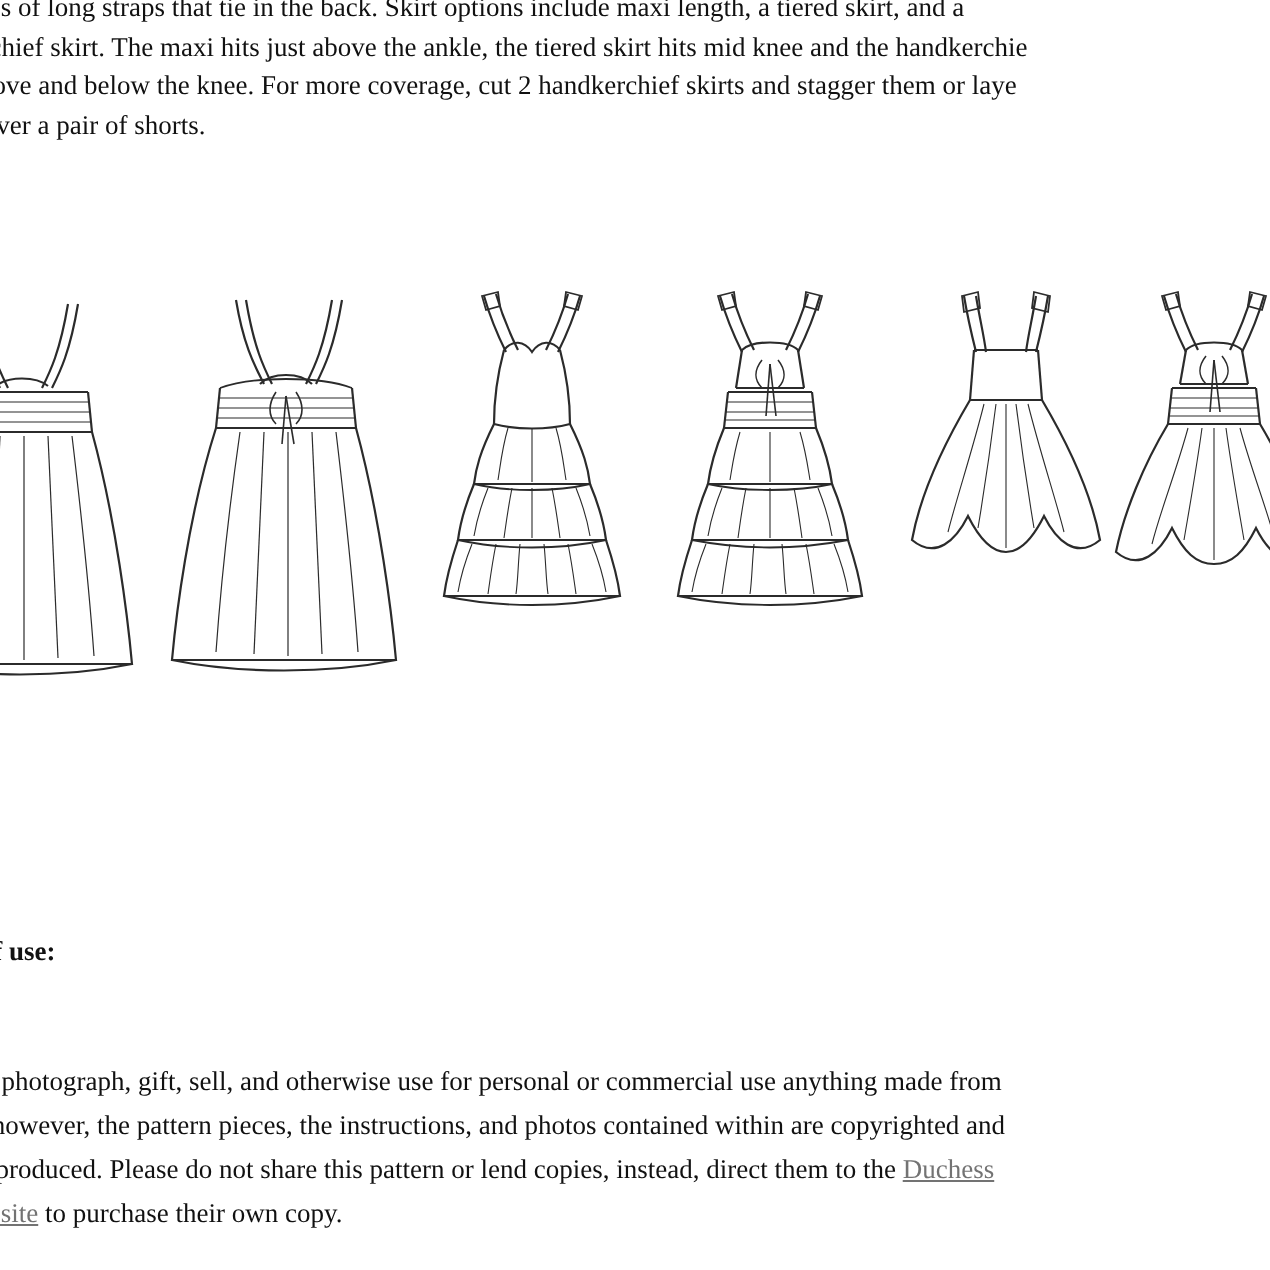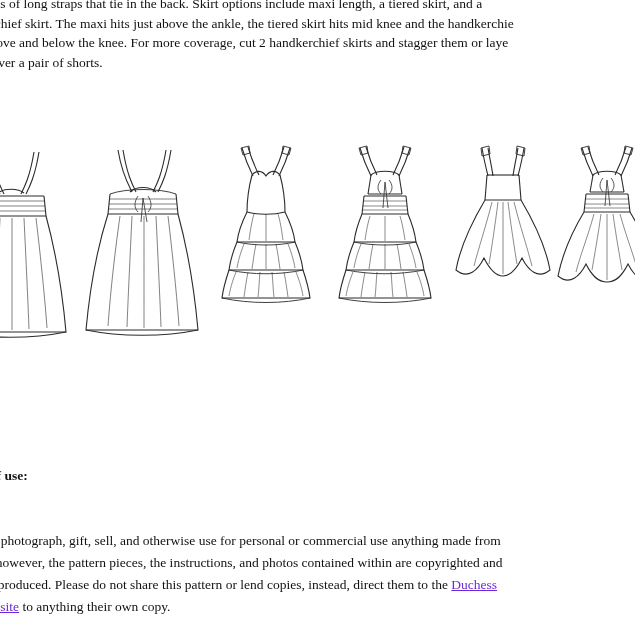--- a/index.html
+++ b/index.html
@@ -69,21 +69,21 @@
     top: 530px;
     width: 700px;
     font-size: 13.5px;
     line-height: 22px;
   }
   .terms-body p {
     margin: 0;
     white-space: nowrap;
   }
   .link {
-    color: #6d28d9;
+    color: #737373;
   }
 </style>
 </head>
 <body>
 
 <div class="page">
 
   <div class="top-text">
     <p>d straps of long straps that tie in the back.  Skirt options include maxi length, a tiered skirt, and a</p>
     <p class="wrapline">ndkerchief skirt.  The maxi hits just above the ankle, the tiered skirt hits mid knee and the handkerchie</p>
@@ -310,16 +310,16 @@
       </svg>
     </div>
   </div>
 
   <div class="terms-heading">rms of use:</div>
 
   <div class="terms-body">
     <p>u may photograph, gift, sell, and otherwise use for personal or commercial use anything made from</p>
     <p>ttern; however, the pattern pieces, the instructions, and photos contained within are copyrighted and</p>
     <p><span>t be reproduced.   Please do not share this pattern or lend copies, instead, direct them to the </span><a class="link" href="#">Duchess</a></p>
-    <p><a class="link" href="#">re website</a><span> to anything their own copy.</span></p>
+    <p><a class="link" href="#">re website</a><span> to purchase their own copy.</span></p>
   </div>
 
 </div>
 
 </body></html>

